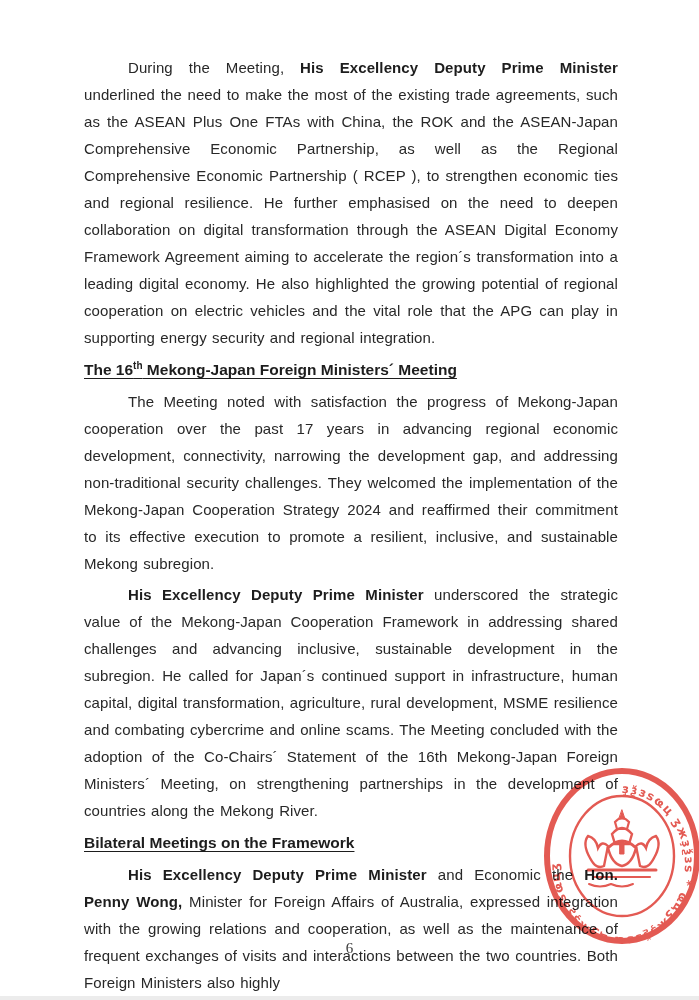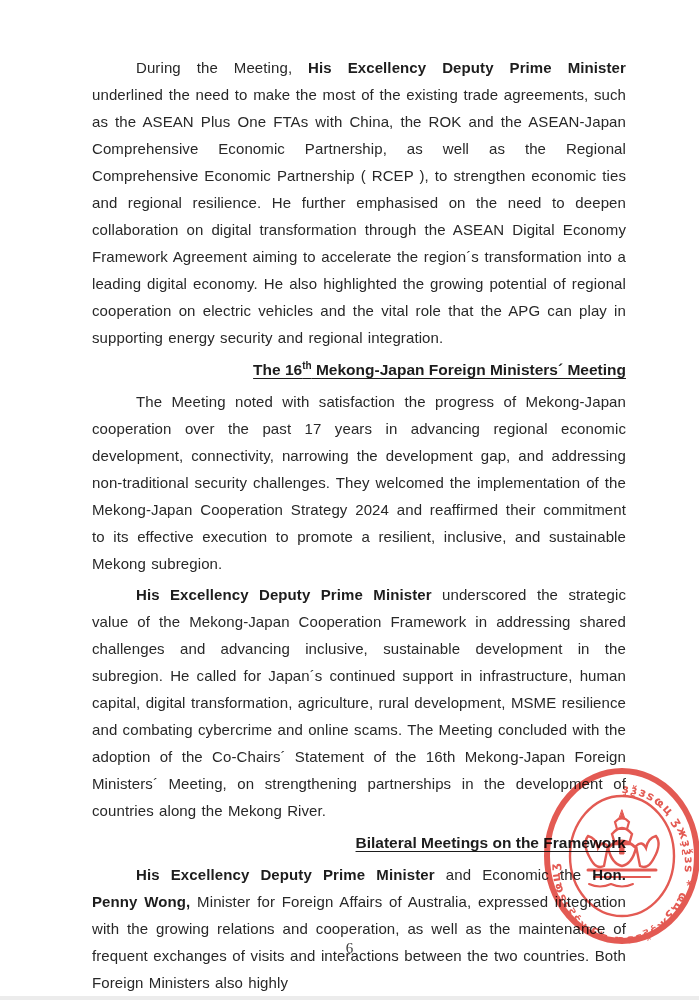--- a/index.html
+++ b/index.html
@@ -6,21 +6,21 @@
   body {
     width: 699px; height: 1000px;
     background: #ffffff;
     position: relative;
     overflow: hidden;
     font-family: "Liberation Sans", sans-serif;
     color: #282828;
   }
   .page-content {
     position: absolute;
-    left: 92px; top: 54px;
+    left: 84px; top: 54px;
     width: 534px;
   }
   .para {
     font-size: 15px;
     line-height: 27px;
     text-align: justify;
     text-indent: 44px;
     margin: 0 0 4px 0;
     letter-spacing: 0.1px;
     word-spacing: 1px;
@@ -28,21 +28,20 @@
   .para b { font-weight: bold; color: #1d1d1d; }
   .heading {
     font-size: 15.5px;
     line-height: 27px;
     font-weight: bold;
     color: #1d1d1d;
     text-decoration: underline;
     text-underline-offset: 3px;
     margin: 5px 0 5px 0;
     text-indent: 0;
-    text-align: right;
   }
   .heading sup {
     font-size: 10px;
     line-height: 0;
     vertical-align: super;
   }
   .page-footer {
     position: absolute;
     left: 0; top: 940px;
     width: 699px;

